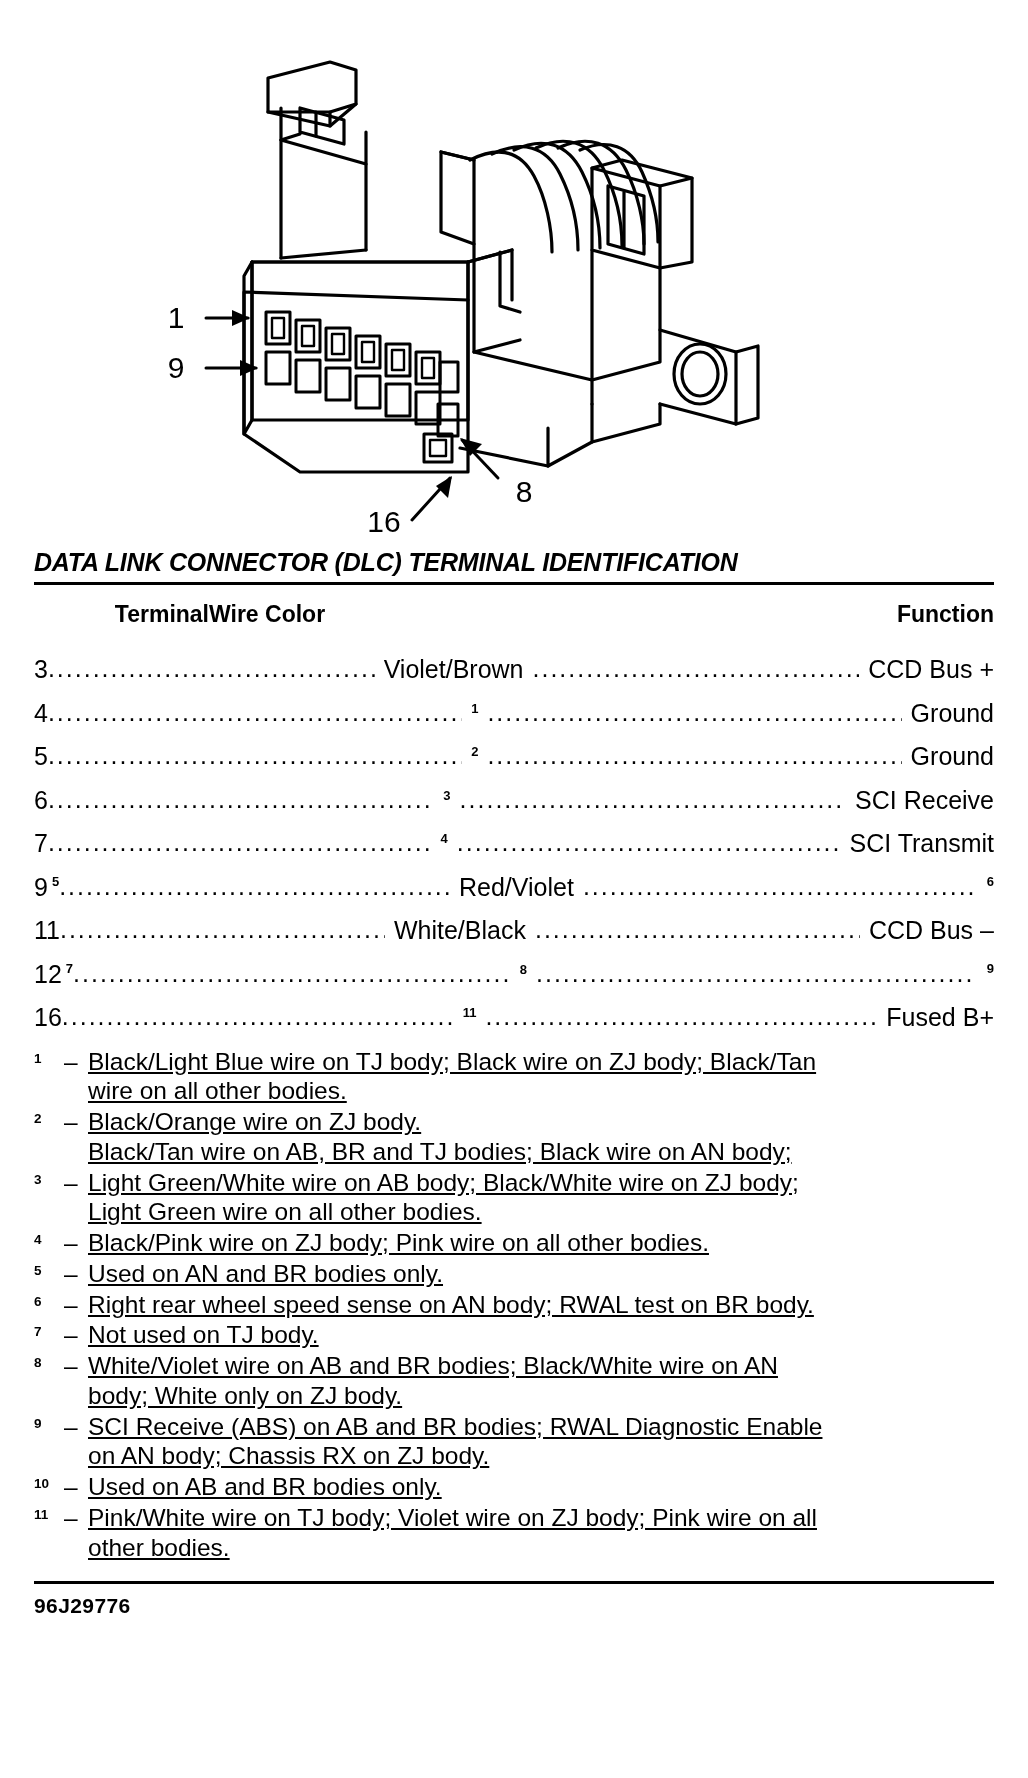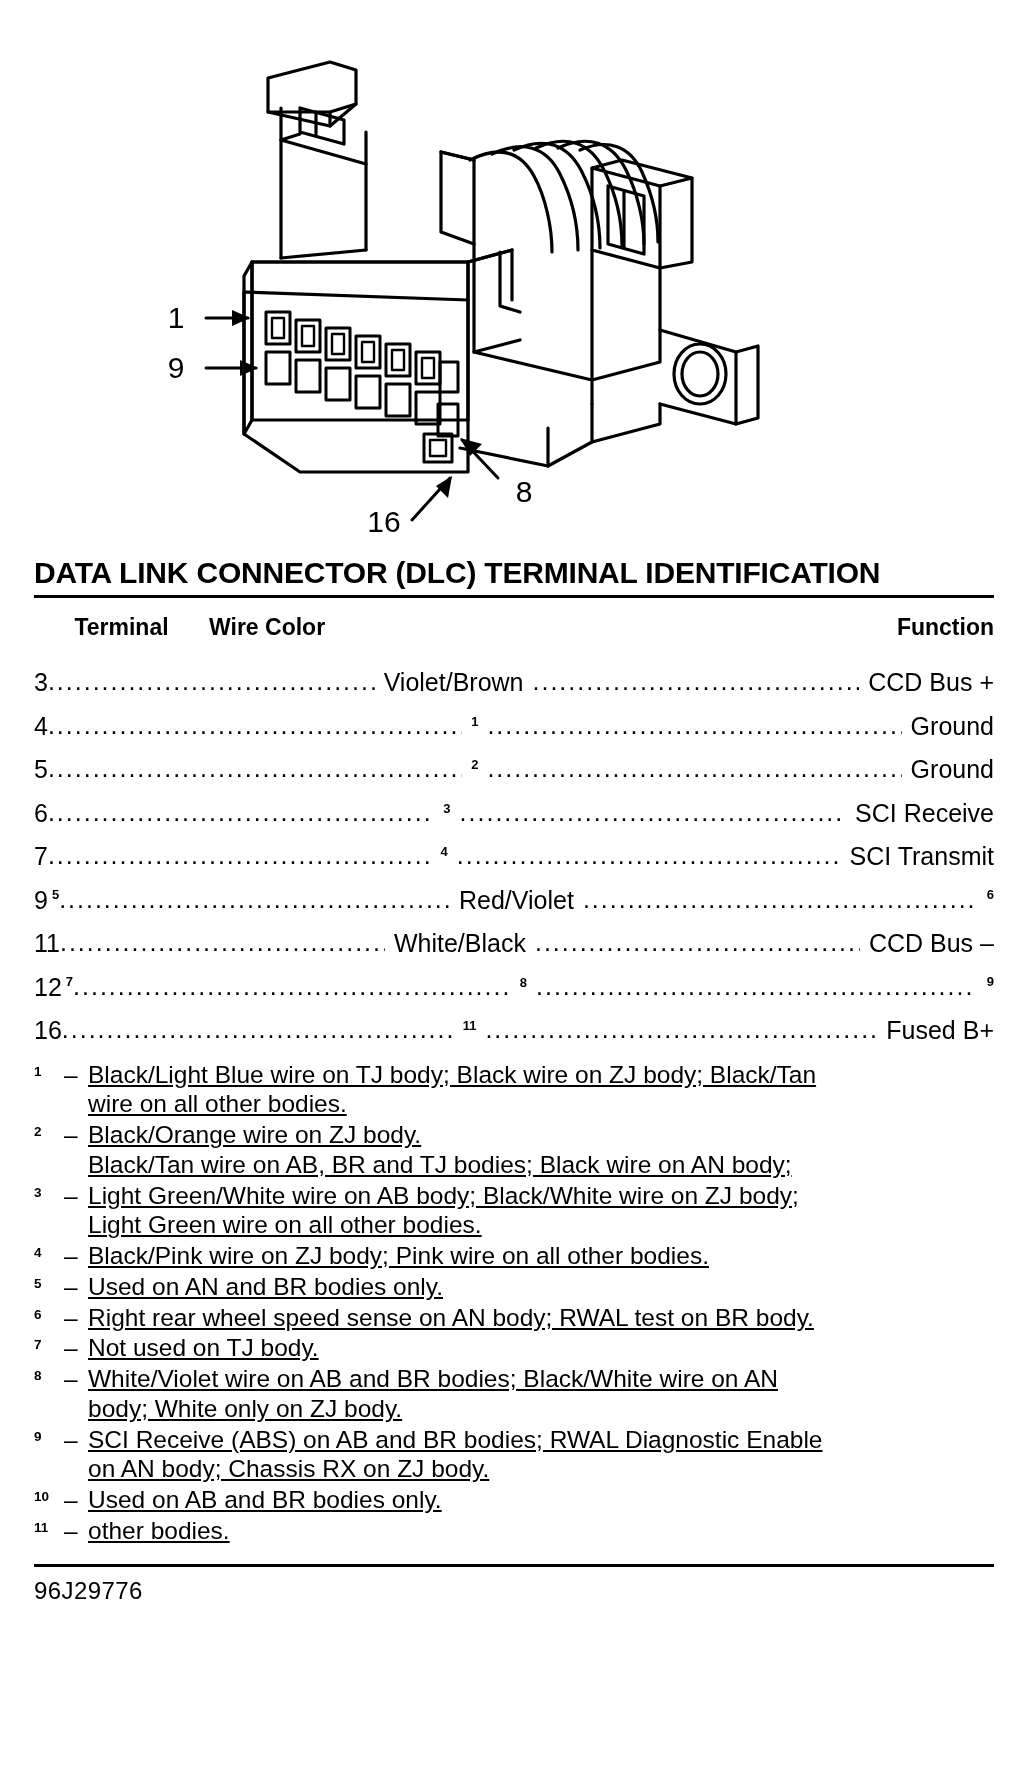--- a/index.html
+++ b/index.html
@@ -11,30 +11,30 @@
   .page{position:relative;width:1028px;height:1778px;overflow:hidden;}
 
   
   .figure{position:relative;width:1028px;height:540px;}
   .figure svg{position:absolute;left:0;top:0;}
   .calloutnum{font-size:30px;font-family:"Liberation Sans",sans-serif;fill:#000;}
 
   
   .sheet{padding:0 34px;}
   .tbl-title{
-    font-size:30px;font-weight:bold;
-    letter-spacing:-0.2px;margin:16px 0 5px 0;white-space:nowrap;
+    font-size:25px;font-weight:bold;font-style:italic;
+    letter-spacing:-0.2px;margin:8px 0 5px 0;white-space:nowrap;
   }
   .rule{border:0;border-top:3.5px solid #000;margin:0 0 16px 0;}
 
   table.dlc{width:100%;border-collapse:collapse;table-layout:fixed;}
   table.dlc th{
     font-size:23px;font-weight:bold;padding:0 0 13px 0;vertical-align:bottom;
   }
-  th.c-term{text-align:center;width:175px;}
+  th.c-term{text-align:right;width:175px;}
   th.c-wire{text-align:left;width:auto;padding-left:62px;}
   th.c-func{text-align:right;width:300px;}
   .row{display:flex;align-items:baseline;width:100%;font-size:25px;line-height:1.22;}
   .term{flex:0 0 auto;white-space:nowrap;}
   .wire{flex:0 0 auto;white-space:nowrap;padding:0 9px;margin-top:13px;}
   .func{flex:0 0 auto;white-space:nowrap;padding-left:9px;text-align:right;}
   .lead{
     flex:1 1 auto;min-width:12px;overflow:hidden;white-space:nowrap;
     font-size:25px;letter-spacing:2.0px;color:#000;
     transform:translateY(-1px);
@@ -48,21 +48,21 @@
   
   .notes{margin-top:14px;}
   .note{display:flex;font-size:24.5px;line-height:1.215;margin-bottom:1px;}
   .note .mk{flex:0 0 30px;font-size:13.5px;font-weight:bold;padding-top:4px;}
   .note .dash{flex:0 0 24px;}
   .note .txt{flex:1 1 auto;text-decoration:underline;}
   .note .txt .cont{display:block;}
 
   
   .footrule{border:0;border-top:3px solid #000;margin:18px 0 10px 0;}
-  .figid{font-size:24px;letter-spacing:0.4px;}
+  .figid{font-size:21px;letter-spacing:0.4px;font-weight:bold;}
 </style>
 </head>
 <body>
 
 <div class="page">
 
   <div class="figure">
     <svg width="1028" height="540" viewBox="0 0 1028 540">
       <g fill="none" stroke="#000" stroke-width="3.2" stroke-linejoin="round" stroke-linecap="round">
 
@@ -328,20 +328,21 @@
           <span class="mk">10</span>
           <span class="dash">–</span>
           <span class="txt">
             <span class="cont">Used on AB and BR bodies only.</span>
           </span>
         </div>
         <div class="note">
           <span class="mk">11</span>
           <span class="dash">–</span>
           <span class="txt">
+            <span class="cont">Pink/White wire on TJ body; Violet wire on ZJ body; Pink wire on all</span>
             <span class="cont">other bodies.</span>
           </span>
         </div>
       </div>
 
     <hr class="footrule">
     <div class="figid">96J29776</div>
   </div>
 </div>
 

